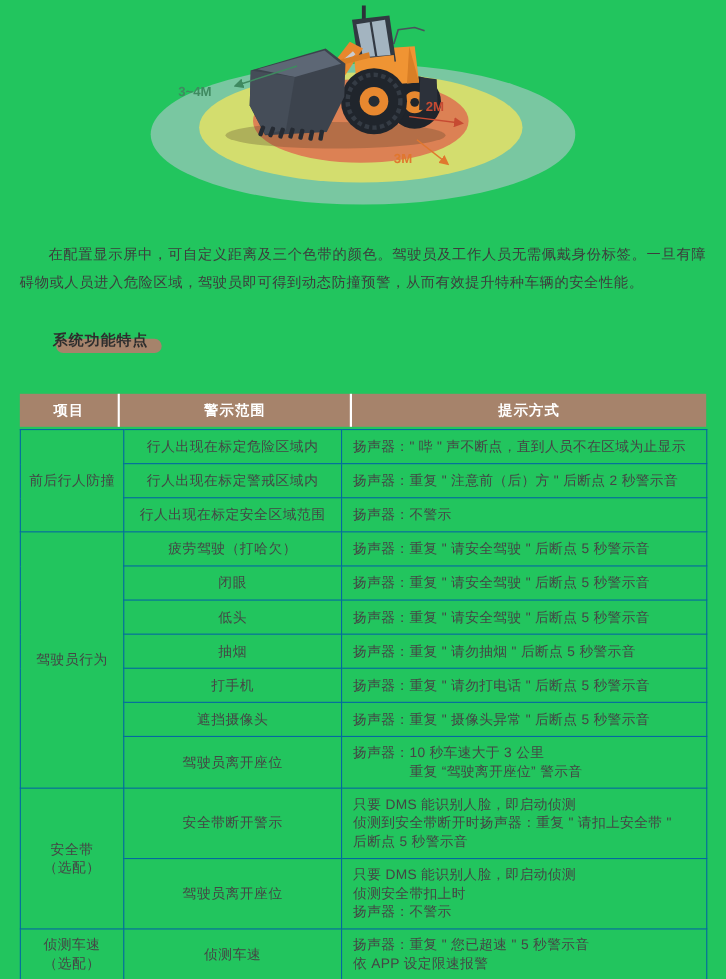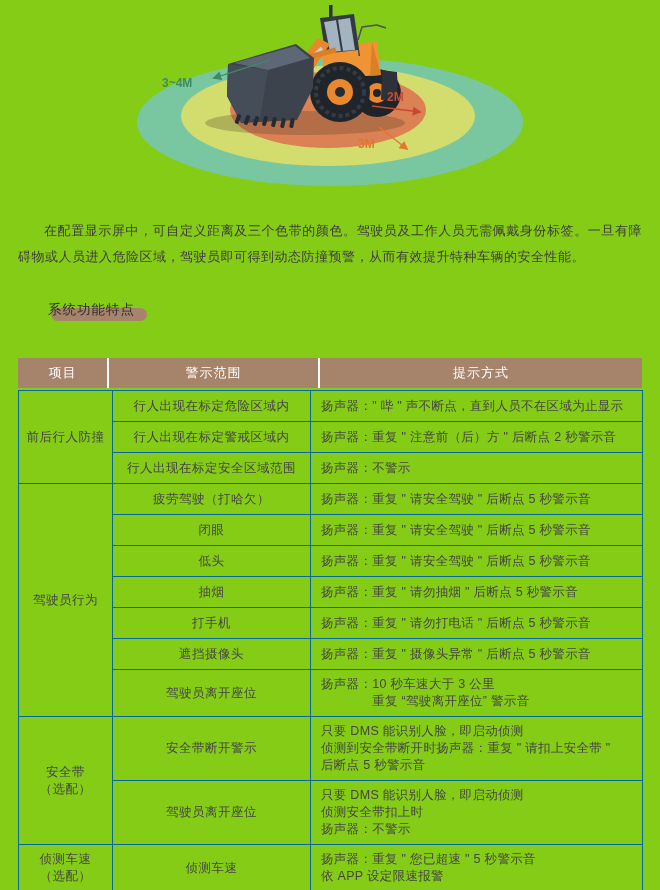--- a/index.html
+++ b/index.html
@@ -1,44 +1,44 @@
 <!DOCTYPE html>
 <html><head>
 <meta charset="utf-8">
 <style>
   html,body{margin:0;padding:0;background:#fff;}
   .page{
-    width:660px;height:890px;background:#84cc16;overflow:hidden;
+    width:660px;height:890px;background:#22c55e;overflow:hidden;
     font-family:"Liberation Sans","DejaVu Sans",sans-serif;color:#404040;
     position:relative;
   }
   
   .illu{margin:0 0 0 100px;width:460px;height:195px;}
   .illu svg{display:block;}
   .zone-label{font-size:12px;font-weight:bold;font-family:"Liberation Sans","DejaVu Sans",sans-serif;}
   
   .intro{
     margin:23px 18px 0 18px;font-size:13px;line-height:26px;color:#3d3d3d;
     text-indent:2em;letter-spacing:0.5px;text-align:justify;
   }
   
   .sec-title{
     position:relative;display:inline-block;margin:31px 0 0 48px;
-    font-size:13.5px;font-weight:normal;color:#2e2e2e;letter-spacing:1px;
+    font-size:13.5px;font-weight:bold;color:#2e2e2e;letter-spacing:1px;
   }
   .sec-title .pill{
     position:absolute;left:3px;right:-12px;top:7px;height:13px;
     background:#a6836b;border-radius:7px;z-index:0;
   }
   .sec-title .t{position:relative;z-index:1;}
   
   .tbl-wrap{margin:39px 18px 0 18px;width:624px;}
   .thead{display:flex;width:624px;margin-bottom:2px;}
   .th{
-    background:#a6836b;color:#ffffff;font-size:13px;font-weight:normal;
+    background:#a6836b;color:#ffffff;font-size:13px;font-weight:bold;
     height:30px;display:flex;align-items:center;justify-content:center;
     box-sizing:border-box;letter-spacing:1px;
   }
   .th1{width:94px;border-right:2px solid #fff;}
   .th2{width:217px;border-right:2px solid #fff;}
   .th3{width:332px;}
   table.tbl{
     border-collapse:collapse;table-layout:fixed;width:624px;
     font-size:12.5px;color:#454545;
   }

